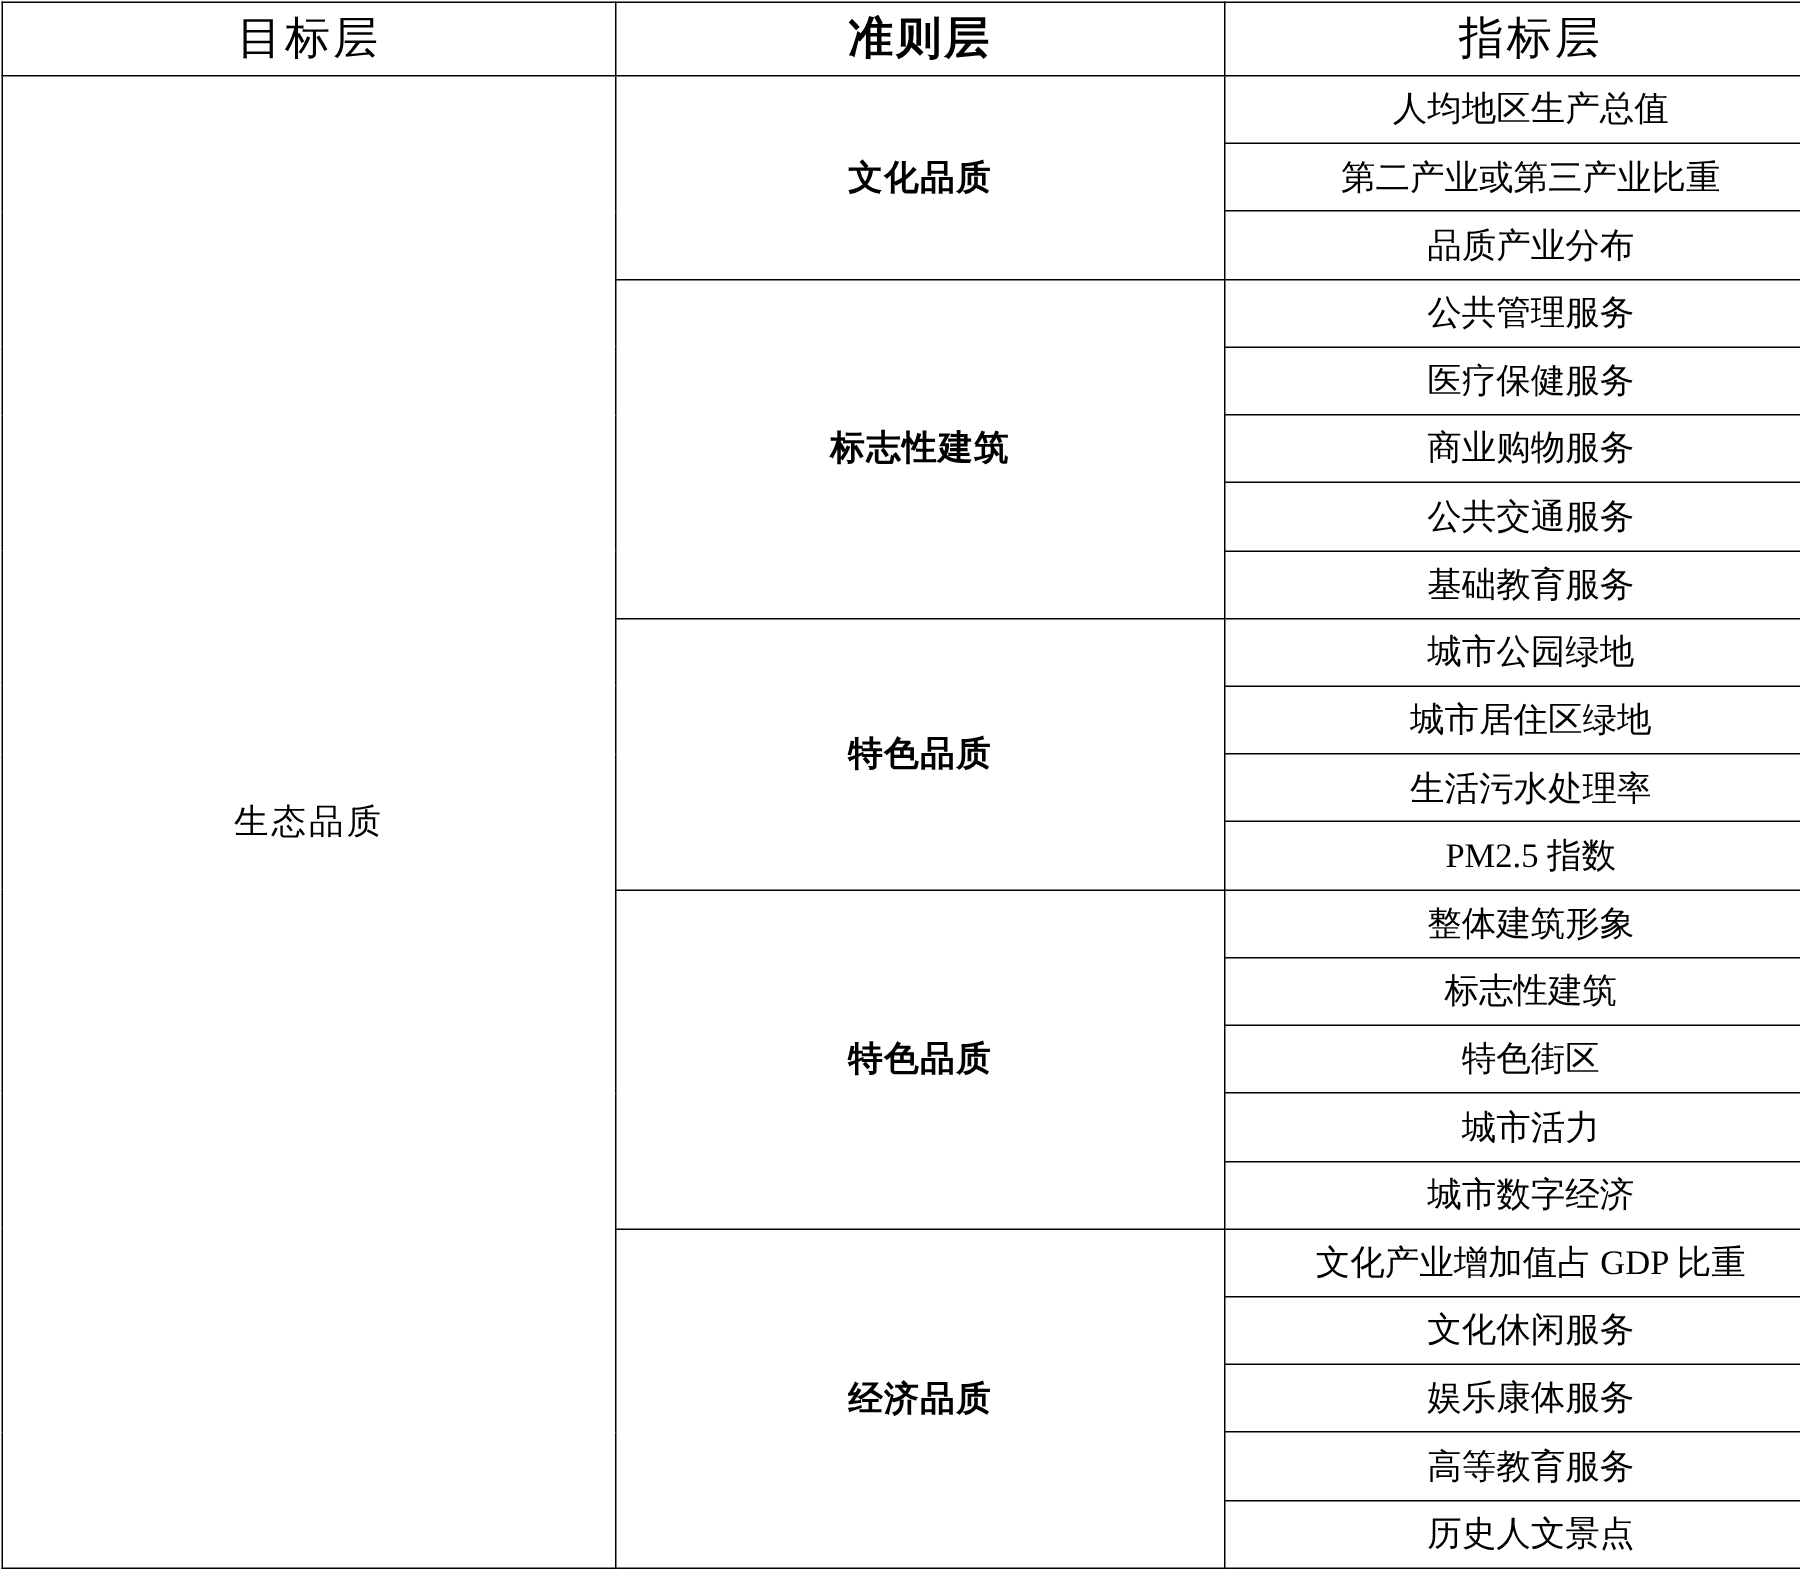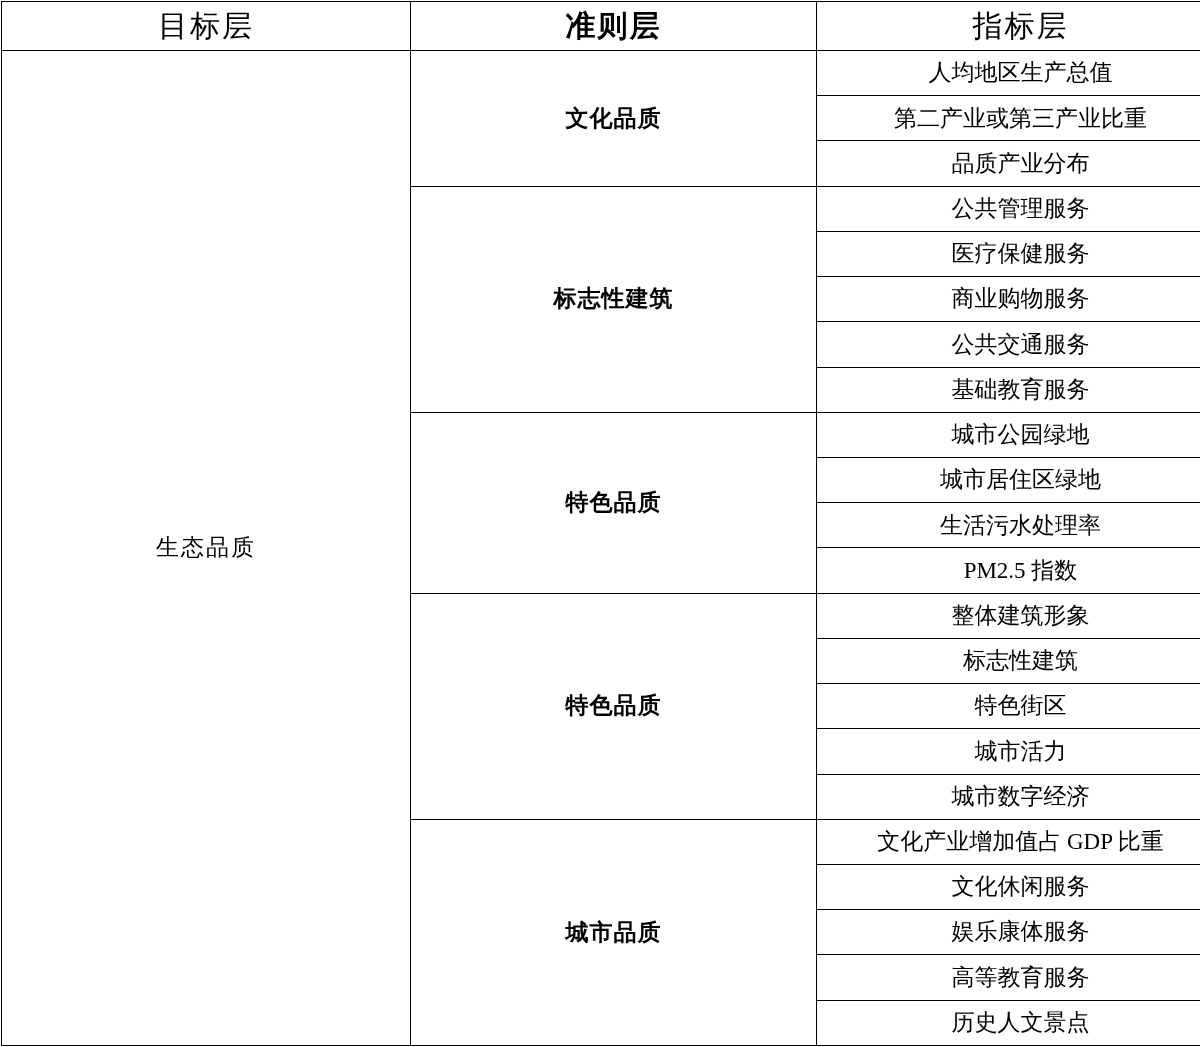--- a/index.html
+++ b/index.html
@@ -123,21 +123,21 @@
         <td class="col-index idx-cell">特色街区</td>
       </tr>
       <tr>
         <td class="col-index idx-cell">城市活力</td>
       </tr>
       <tr>
         <td class="col-index idx-cell">城市数字经济</td>
       </tr>
 
       <tr>
-        <td class="col-crit crit-cell" rowspan="5">城市品质</td>
+        <td class="col-crit crit-cell" rowspan="5">经济品质</td>
         <td class="col-index idx-cell">文化产业增加值占 GDP 比重</td>
       </tr>
       <tr>
         <td class="col-index idx-cell">文化休闲服务</td>
       </tr>
       <tr>
         <td class="col-index idx-cell">娱乐康体服务</td>
       </tr>
       <tr>
         <td class="col-index idx-cell">高等教育服务</td>

